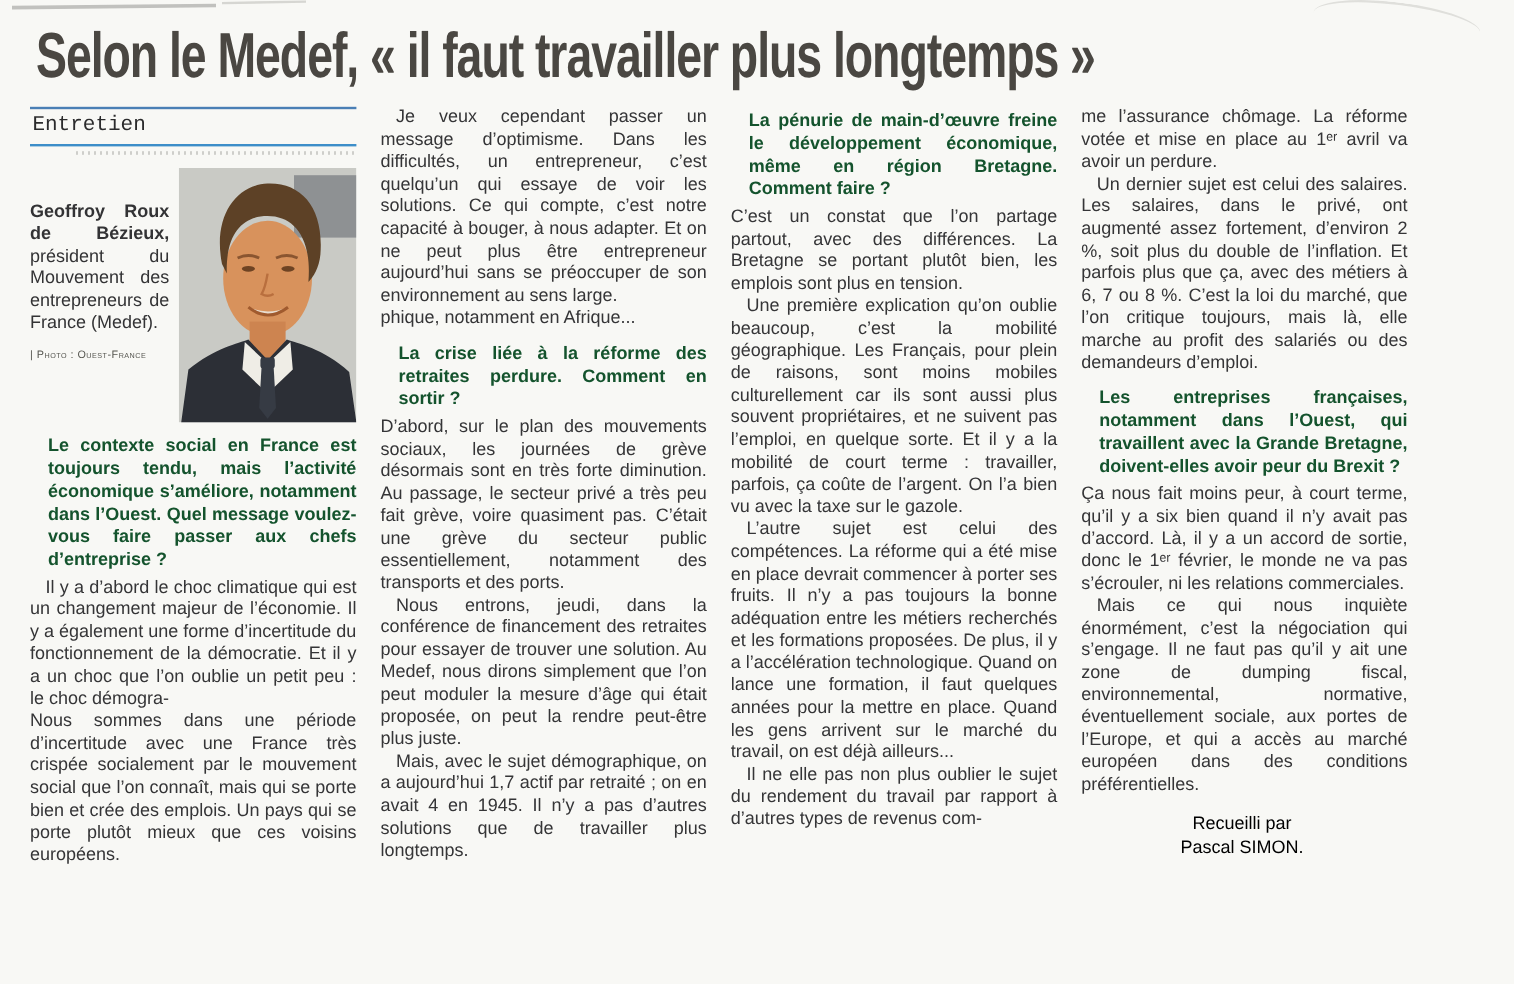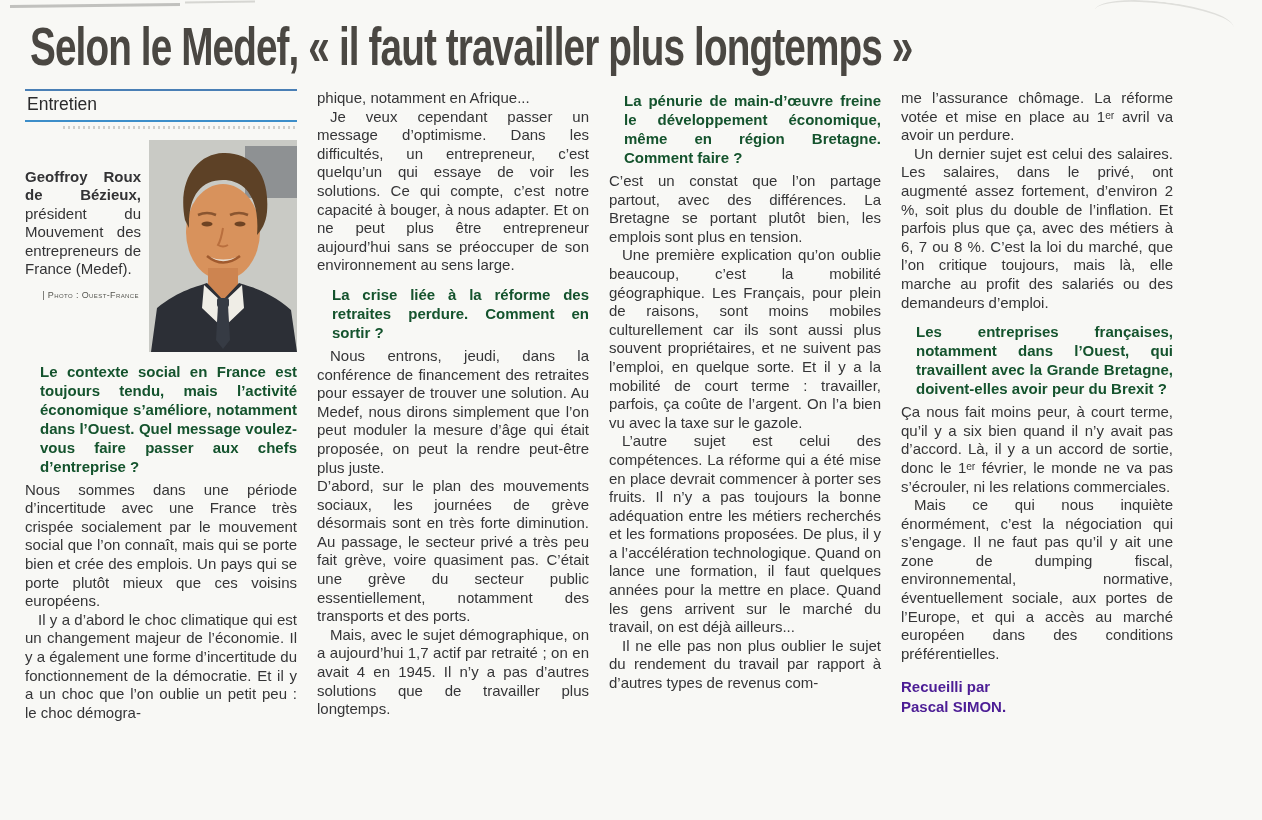--- a/index.html
+++ b/index.html
@@ -39,34 +39,35 @@
     display:grid; grid-template-columns:272px 272px 272px 272px;
     column-gap:20px;
     margin:12px 0 0 25px; width:1148px;
   }
   .col { font-size:15px; line-height:18.6px; text-align:justify; hyphens:auto; }
 
   .kicker {
     font-size:17.5px; color:#2b2b2c;
     border-top:2px solid #4a7fb5; border-bottom:2px solid #3d8ec9;
     padding:4px 0 6px 2px;
+    font-family:Liberation Mono, monospace;
   }
 
   .photo-block { display:flex; gap:8px; margin-top:11px; }
   .caption { width:116px; padding-top:28px; font-size:15px; line-height:18.5px; color:#333335; }
   .caption .name { font-weight:bold; }
   .credit { margin-top:7px; font-size:9px; font-variant:small-caps; letter-spacing:.4px;
-    color:#55554f; text-align:right; padding-right:2px; }
+    color:#55554f; padding-right:2px; }
   .portrait { display:block; }
 
   .q { font-weight:bold; padding-left:15px; margin:10px 0 5px 0; line-height:19px; color:#14532d; }
   .col > .q:first-child { margin-top:2px; }
   p.body { margin:0; color:#353537; }
   p.body.indent { text-indent:13px; }
-  .byline { margin-top:14px; font-weight:bold; text-align:left; padding-right:4px; line-height:20px; color:#4c1d95; }
+  .byline { margin-top:14px; font-weight:normal; text-align:center; padding-right:4px; line-height:20px; color:#000000; }
 </style>
 </head>
 <body>
 
 <div class="page">
 
   <div class="artifact tl1"></div>
   <div class="artifact tl2"></div>
   <div class="artifact tr1"></div>
 
@@ -100,30 +101,30 @@
           <path d="M58,116 Q74,129 91,116" stroke="#a05a2e" stroke-width="2.5" fill="none"></path>
           <rect x="59" y="128" width="30" height="32" fill="#cd8450"></rect>
           <path d="M2,212 L8,168 C30,150 50,146 58,143 L74,160 L90,143 C98,146 120,150 142,170 L148,212 Z" fill="#2c2f36"></path>
           <path d="M55,145 L74,163 L93,145 L95,168 L74,188 L53,168 Z" fill="#efede6"></path>
           <rect x="68" y="158" width="12" height="9" rx="2" fill="#363b44"></rect>
           <path d="M69,165 L79,165 L81,200 L74,209 L67,200 Z" fill="#363b44"></path>
         </svg>
       </div>
 
       <p class="q">Le contexte social en France est toujours tendu, mais l’activité économique s’améliore, notamment dans l’Ouest. Quel message voulez-vous faire passer aux chefs d’entreprise ?</p>
+      <p class="body indent">Il y a d’abord le choc climatique qui est un changement majeur de l’économie. Il y a également une forme d’incertitude du fonctionnement de la démocratie. Et il y a un choc que l’on oublie un petit peu : le choc démogra-</p>
       <p class="body">Nous sommes dans une période d’incertitude avec une France très crispée socialement par le mouvement social que l’on connaît, mais qui se porte bien et crée des emplois. Un pays qui se porte plutôt mieux que ces voisins européens.</p>
-      <p class="body indent">Il y a d’abord le choc climatique qui est un changement majeur de l’économie. Il y a également une forme d’incertitude du fonctionnement de la démocratie. Et il y a un choc que l’on oublie un petit peu : le choc démogra-</p>
     </section>
 
     <section class="col">
+      <p class="body indent">Je veux cependant passer un message d’optimisme. Dans les difficultés, un entrepreneur, c’est quelqu’un qui essaye de voir les solutions. Ce qui compte, c’est notre capacité à bouger, à nous adapter. Et on ne peut plus être entrepreneur aujourd’hui sans se préoccuper de son environnement au sens large.</p>
       <p class="body">phique, notamment en Afrique...</p>
-      <p class="body indent">Je veux cependant passer un message d’optimisme. Dans les difficultés, un entrepreneur, c’est quelqu’un qui essaye de voir les solutions. Ce qui compte, c’est notre capacité à bouger, à nous adapter. Et on ne peut plus être entrepreneur aujourd’hui sans se préoccuper de son environnement au sens large.</p>
       <p class="q">La crise liée à la réforme des retraites perdure. Comment en sortir ?</p>
+      <p class="body">D’abord, sur le plan des mouvements sociaux, les journées de grève désormais sont en très forte diminution. Au passage, le secteur privé a très peu fait grève, voire quasiment pas. C’était une grève du secteur public essentiellement, notamment des transports et des ports.</p>
       <p class="body indent">Nous entrons, jeudi, dans la conférence de financement des retraites pour essayer de trouver une solution. Au Medef, nous dirons simplement que l’on peut moduler la mesure d’âge qui était proposée, on peut la rendre peut-être plus juste.</p>
-      <p class="body">D’abord, sur le plan des mouvements sociaux, les journées de grève désormais sont en très forte diminution. Au passage, le secteur privé a très peu fait grève, voire quasiment pas. C’était une grève du secteur public essentiellement, notamment des transports et des ports.</p>
       <p class="body indent">Mais, avec le sujet démographique, on a aujourd’hui 1,7 actif par retraité ; on en avait 4 en 1945. Il n’y a pas d’autres solutions que de travailler plus longtemps.</p>
     </section>
 
     <section class="col">
       <p class="q">La pénurie de main-d’œuvre freine le développement économique, même en région Bretagne. Comment faire ?</p>
       <p class="body">C’est un constat que l’on partage partout, avec des différences. La Bretagne se portant plutôt bien, les emplois sont plus en tension.</p>
       <p class="body indent">Une première explication qu’on oublie beaucoup, c’est la mobilité géographique. Les Français, pour plein de raisons, sont moins mobiles culturellement car ils sont aussi plus souvent propriétaires, et ne suivent pas l’emploi, en quelque sorte. Et il y a la mobilité de court terme : travailler, parfois, ça coûte de l’argent. On l’a bien vu avec la taxe sur le gazole.</p>
       <p class="body indent">L’autre sujet est celui des compétences. La réforme qui a été mise en place devrait commencer à porter ses fruits. Il n’y a pas toujours la bonne adéquation entre les métiers recherchés et les formations proposées. De plus, il y a l’accélération technologique. Quand on lance une formation, il faut quelques années pour la mettre en place. Quand les gens arrivent sur le marché du travail, on est déjà ailleurs...</p>
       <p class="body indent">Il ne elle pas non plus oublier le sujet du rendement du travail par rapport à d’autres types de revenus com-</p>
     </section>

